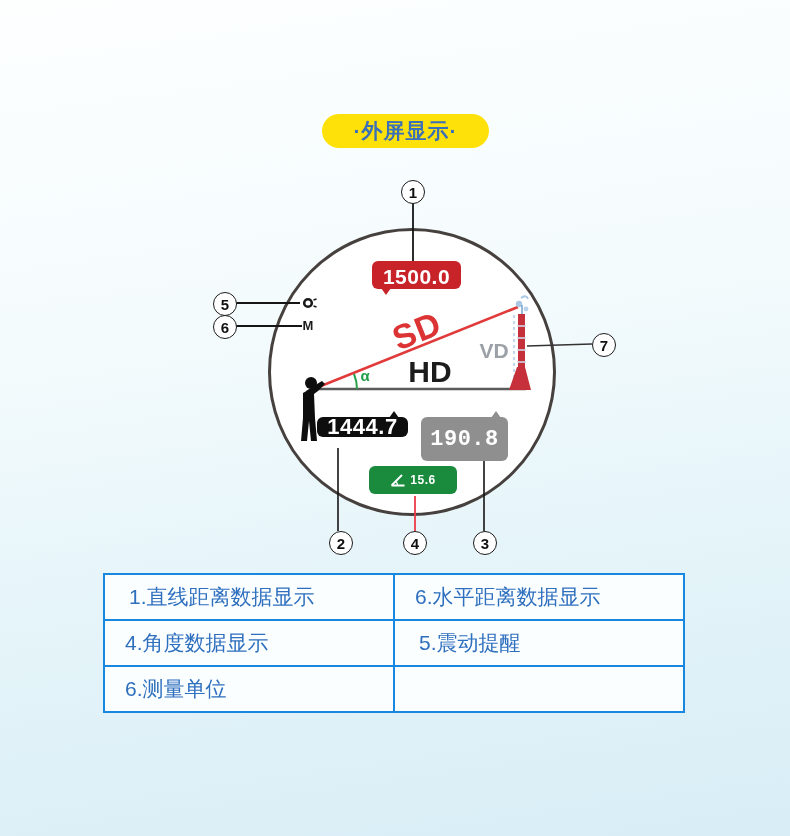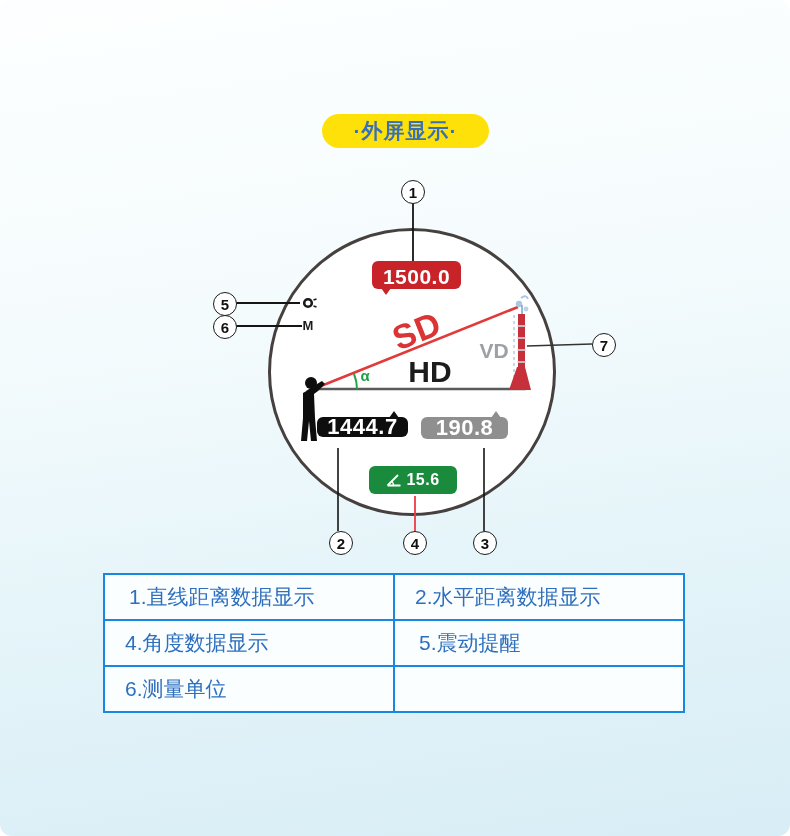--- a/index.html
+++ b/index.html
@@ -1,20 +1,19 @@
 <!DOCTYPE html>
 <html><head>
 <meta charset="utf-8">
 <style>
   html,body{margin:0;padding:0;}
   body{font-family:"Liberation Sans","DejaVu Sans",sans-serif;}
   #canvas{
     position:relative;width:790px;height:836px;overflow:hidden;
     background:linear-gradient(172deg,#fdffff 0%,#f4fbfd 38%,#e4f4f9 68%,#d8edf6 100%);
-    border-radius:12px;
   }
   
   .title-pill{
     position:absolute;left:322px;top:114px;width:167px;height:34px;
     background:#ffe10a;border-radius:17px;
     display:flex;align-items:center;justify-content:center;
     color:#3a70b8;font-size:21px;font-weight:bold;letter-spacing:1px;
   }
   
   .viewfinder{
@@ -27,24 +26,24 @@
   .badge{
     position:absolute;z-index:3;display:flex;align-items:center;justify-content:center;
     color:#ffffff;border-radius:6px;font-weight:600;letter-spacing:0.5px;
   }
   .badge-red{left:372px;top:261px;width:89px;height:28px;background:#c9232a;font-size:21px;align-items:flex-end;}
   .badge-red::after{content:"";position:absolute;left:9px;bottom:-6px;width:0;height:0;
     border-left:5px solid transparent;border-right:5px solid transparent;border-top:7px solid #c9232a;}
   .badge-black{left:317px;top:417px;width:91px;height:20px;background:#0e0e0e;font-size:22px;}
   .badge-black::after{content:"";position:absolute;right:9px;top:-6px;width:0;height:0;
     border-left:5px solid transparent;border-right:5px solid transparent;border-bottom:7px solid #0e0e0e;}
-  .badge-gray{left:421px;top:417px;width:87px;height:22px;background:#8f8f8f;font-size:22px;}
+  .badge-gray{left:421px;top:417px;width:87px;height:44px;background:#8f8f8f;font-size:22px;font-family:Liberation Mono, monospace;}
   .badge-gray::after{content:"";position:absolute;right:7px;top:-6px;width:0;height:0;
     border-left:5px solid transparent;border-right:5px solid transparent;border-bottom:7px solid #8f8f8f;}
-  .badge-green{left:369px;top:466px;width:88px;height:28px;background:#1a8a3d;font-size:16px;gap:4px;}
+  .badge-green{left:369px;top:466px;width:88px;height:28px;background:#1a8a3d;font-size:12px;gap:4px;}
   
   .scene-label{position:absolute;z-index:3;transform:translate(-50%,-50%);white-space:nowrap;}
   .sd-label{left:417px;top:331px;font-size:34px;font-weight:700;color:#dc3434;letter-spacing:1px;
     transform:translate(-50%,-50%) rotate(-21.5deg);}
   .hd-label{left:430px;top:372px;font-size:30px;font-weight:600;color:#1c1c1c;}
   .vd-label{left:494px;top:351px;font-size:21px;font-weight:700;color:#9ba1a6;}
   .alpha-label{left:365px;top:375px;font-size:15px;font-weight:700;color:#1f9e47;}
   .unit-label{left:308px;top:325px;font-size:13px;font-weight:700;color:#1b1b1b;}
   
   .co{
@@ -150,21 +149,21 @@
   <div class="co co4">4</div>
   <div class="co co5">5</div>
   <div class="co co6">6</div>
   <div class="co co7">7</div>
 
   <div class="legend">
     <div class="cell c-left">
         <span>1.直线距离数据显示</span>
       </div>
     <div class="cell c-right">
-        <span>2.水平距离数据显示</span>
+        <span>6.水平距离数据显示</span>
       </div>
     <div class="cell c-right">
         <span>4.角度数据显示</span>
       </div>
     <div class="cell c-left">
         <span>5.震动提醒</span>
       </div>
     <div class="cell c-right">
         <span>6.测量单位</span>
       </div>

